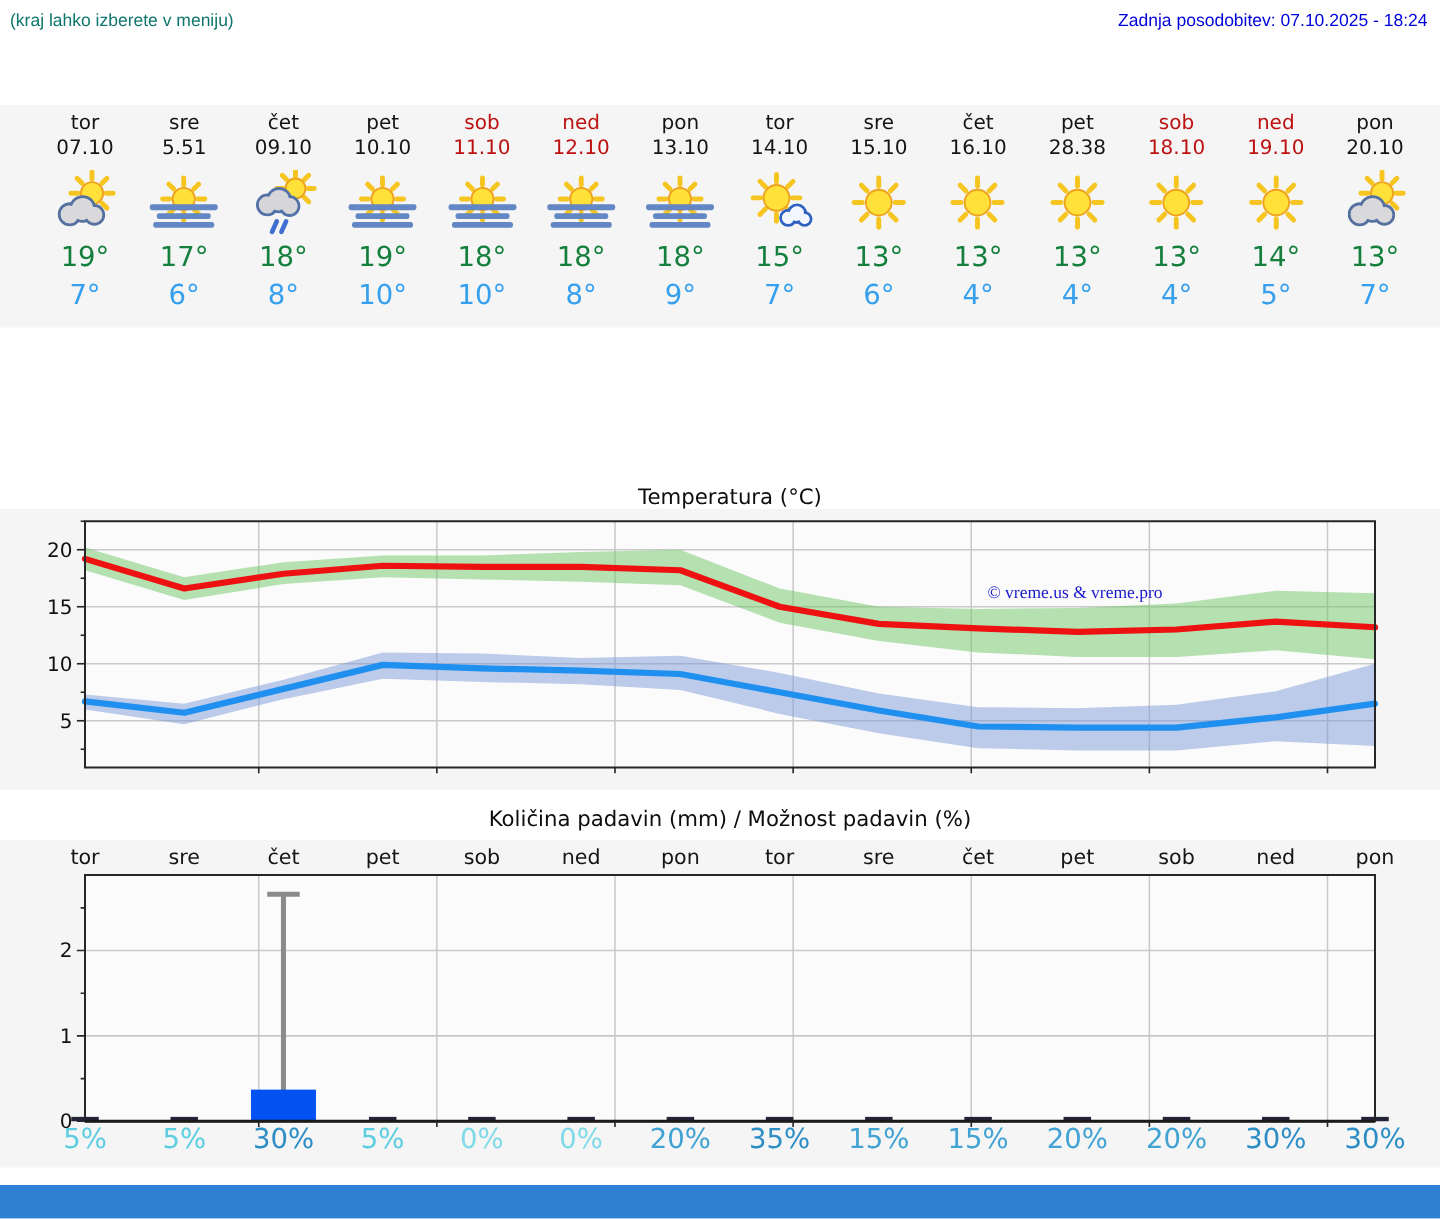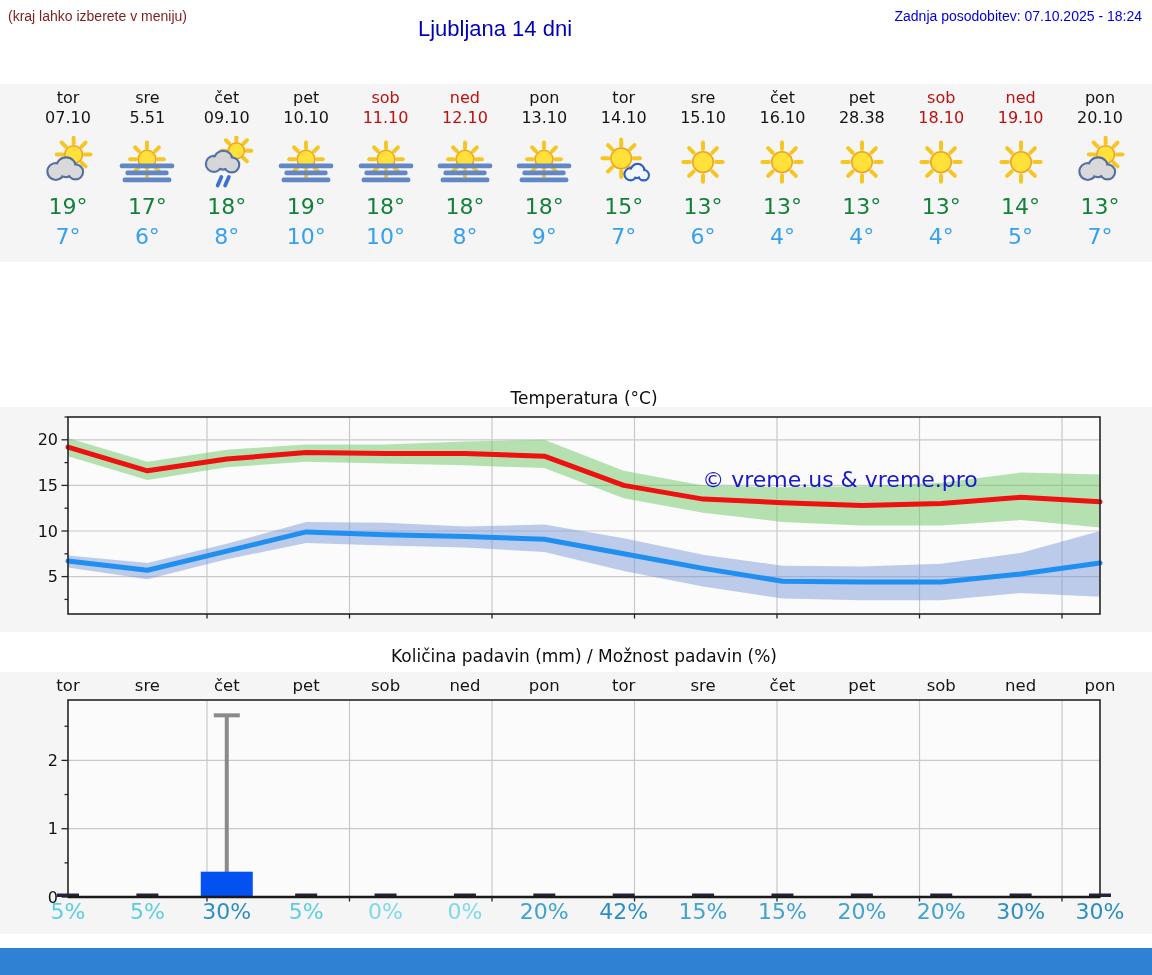--- a/index.html
+++ b/index.html
@@ -1,50 +1,49 @@
 <!DOCTYPE html>
 <html><head>
 <meta charset="utf-8">
 <style>
   html,body{margin:0;padding:0;background:#fff;}
   .page{position:relative;width:1152px;height:975px;background:#ffffff;overflow:hidden;
         font-family:"DejaVu Sans",sans-serif;}
   .hdr{font-family:"Liberation Sans","DejaVu Sans",sans-serif;position:absolute;white-space:nowrap;}
-  .hint{left:8px;top:8px;font-size:14px;color:#7f1d1d;}
+  .hint{left:8px;top:8px;font-size:14px;color:#0f766e;}
   .title{left:0;top:16px;width:990px;text-align:center;font-size:22px;color:#0000bb;}
   .update{right:10px;top:8px;font-size:14px;color:#0000dd;}
   .band{position:absolute;left:0;width:1152px;background:#f4f5f4;}
   .band.strip{top:84px;height:178px;}
   .band.temp{top:407px;height:225px;}
   .band.precip{top:672px;height:262px;}
   .day-col{position:absolute;top:84px;width:80px;height:178px;text-align:center;}
   .day-name,.day-date{position:absolute;left:0;width:80px;font-size:16px;color:#141414;line-height:20px;}
   .day-name{top:4px;}
   .day-date{top:24px;text-align:center;}
   .day-col.weekend .day-name,.day-col.weekend .day-date{color:#bd1010;}
   .day-icon{position:absolute;left:10px;top:52px;width:60px;height:54px;}
   .day-hi{position:absolute;left:0;top:110px;width:80px;font-size:22px;color:#15803d;}
   .day-lo{position:absolute;left:0;top:140px;width:80px;font-size:22px;color:#36a0ef;}
   .chart-title{position:absolute;left:8px;width:1152px;text-align:center;font-size:17px;color:#0d0d0d;}
   .t-title{top:388px;}
   .p-title{top:646px;}
-  .copyright{position:absolute;left:680px;top:467px;width:320px;text-align:center;
-             font-size:22px;color:#1818cc;cursor:pointer;}
+  .copyright{position:absolute;left:700px;top:467px;width:320px;text-align:center;
+             font-size:14px;color:#1818cc;cursor:pointer;font-family:Liberation Serif, serif;}
   .day-lbl{position:absolute;top:676px;width:80px;text-align:center;font-size:16.5px;color:#151515;}
   .pct-lbl{position:absolute;top:899px;width:80px;text-align:center;font-size:22px;}
   svg.chart{position:absolute;left:0;}
   .footer-bar{position:absolute;left:0;top:948px;width:1152px;height:27px;background:#2f82d3;}
 </style>
 </head>
 <body>
 
 <div class="page">
 
   <div class="hdr hint">(kraj lahko izberete v meniju)</div>
-  <div class="hdr title">Ljubljana 14 dni</div>
   <div class="hdr update">Zadnja posodobitev: 07.10.2025 - 18:24</div>
 
   <div class="band strip"></div>
   <div class="band temp"></div>
   <div class="band precip"></div>
 
   <div id="days-root">
       <div class="day-col" style="left: 28px;">
     <div class="day-name">tor</div>
     <div class="day-date">07.10</div>
@@ -441,21 +440,21 @@
       <text x="58" y="68.9" text-anchor="end" font-size="16" fill="#111">2</text>
     </svg>
   <div id="pct-root">
       <div class="pct-lbl" style="left: 28px; color: rgb(93, 205, 226);">5%</div>
       <div class="pct-lbl" style="left: 107.385px; color: rgb(93, 205, 226);">5%</div>
       <div class="pct-lbl" style="left: 186.769px; color: rgb(45, 142, 198);">30%</div>
       <div class="pct-lbl" style="left: 266.154px; color: rgb(93, 205, 226);">5%</div>
       <div class="pct-lbl" style="left: 345.538px; color: rgb(128, 217, 233);">0%</div>
       <div class="pct-lbl" style="left: 424.923px; color: rgb(128, 217, 233);">0%</div>
       <div class="pct-lbl" style="left: 504.308px; color: rgb(65, 162, 211);">20%</div>
-      <div class="pct-lbl" style="left: 583.692px; color: rgb(45, 142, 198);">42%</div>
+      <div class="pct-lbl" style="left: 583.692px; color: rgb(45, 142, 198);">35%</div>
       <div class="pct-lbl" style="left: 663.077px; color: rgb(65, 162, 211);">15%</div>
       <div class="pct-lbl" style="left: 742.462px; color: rgb(65, 162, 211);">15%</div>
       <div class="pct-lbl" style="left: 821.846px; color: rgb(65, 162, 211);">20%</div>
       <div class="pct-lbl" style="left: 901.231px; color: rgb(65, 162, 211);">20%</div>
       <div class="pct-lbl" style="left: 980.615px; color: rgb(45, 142, 198);">30%</div>
       <div class="pct-lbl" style="left: 1060px; color: rgb(45, 142, 198);">30%</div>
     </div>
 
   <div class="footer-bar"></div>
 </div>

